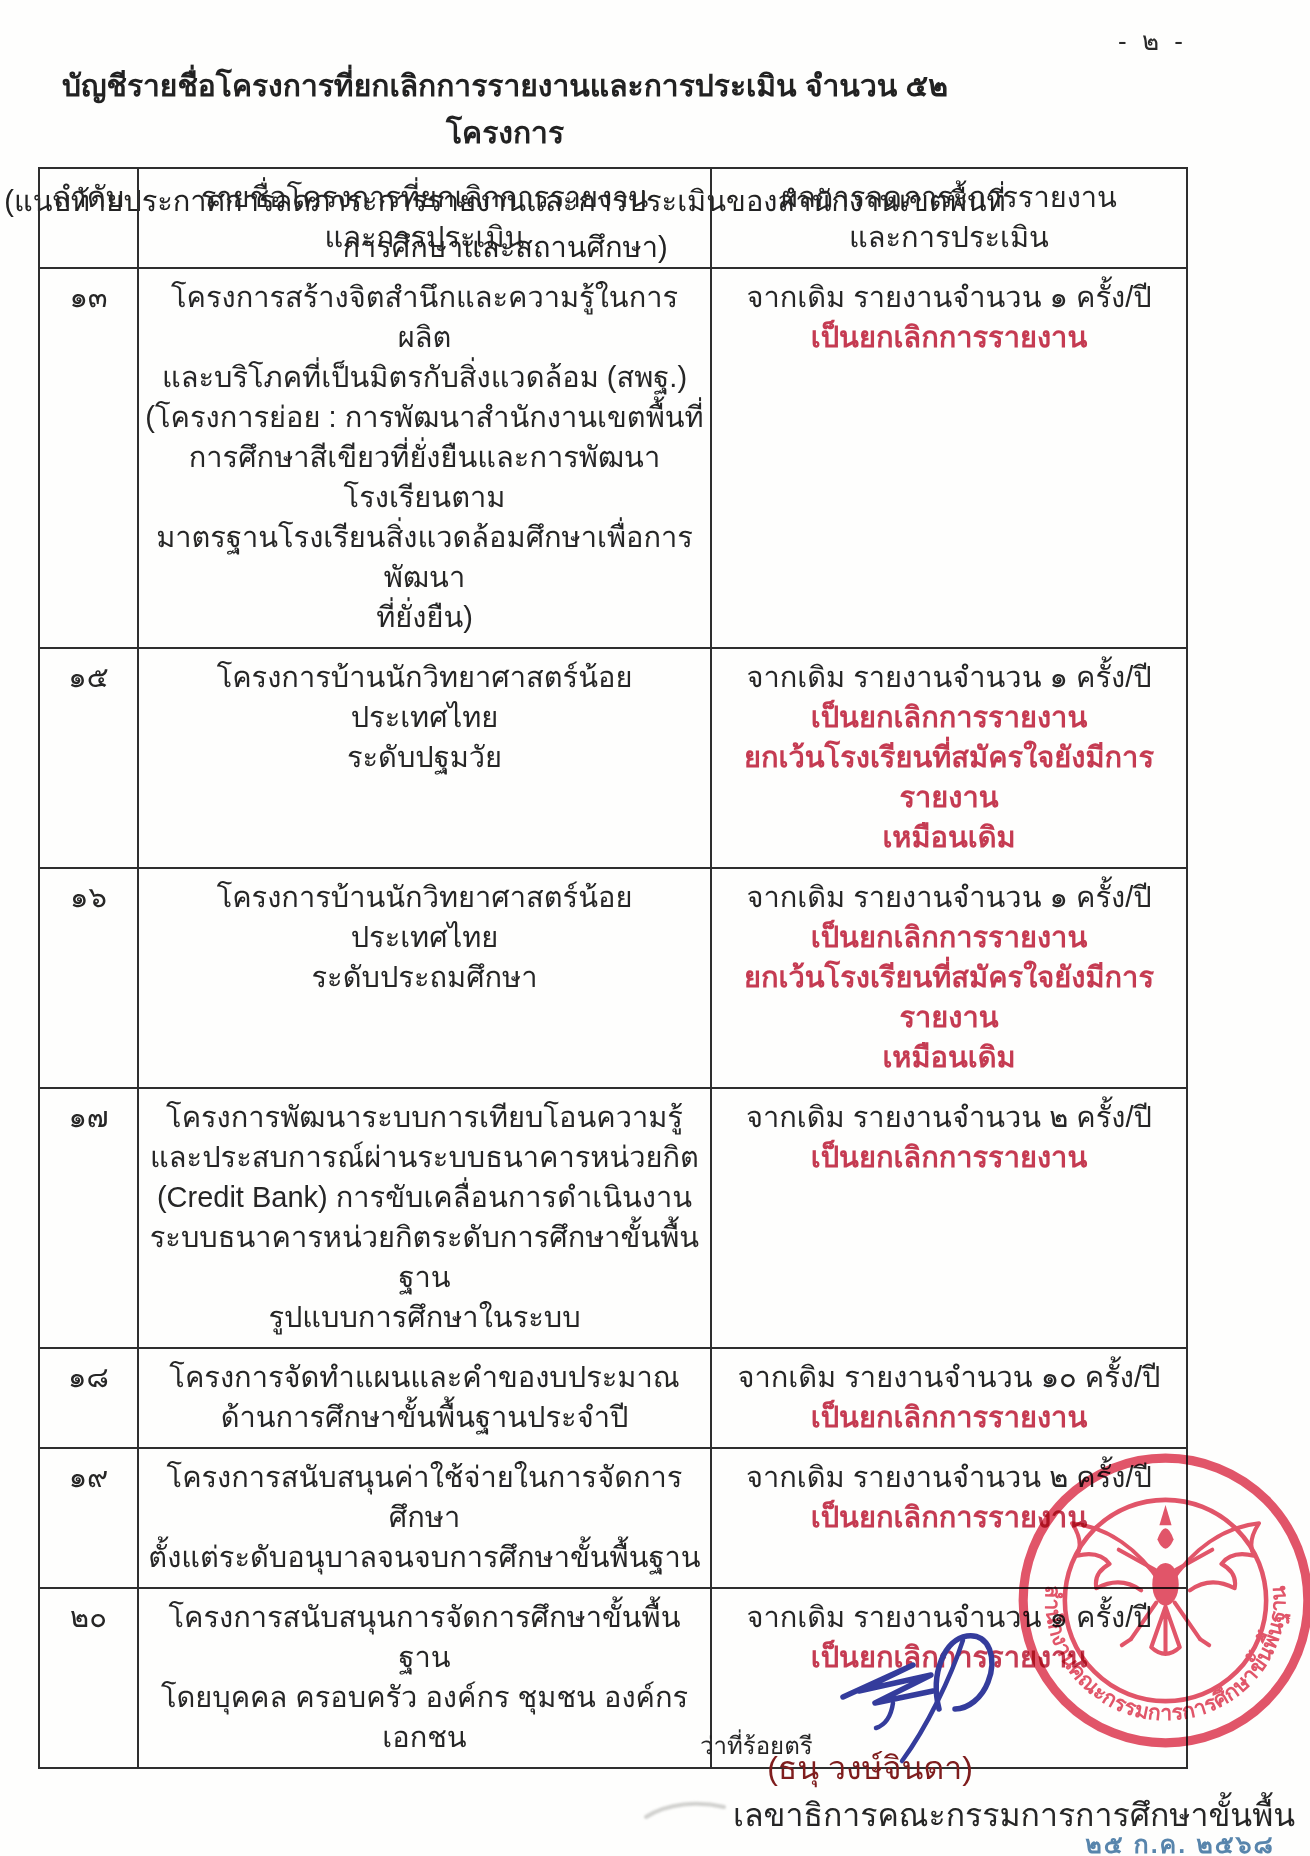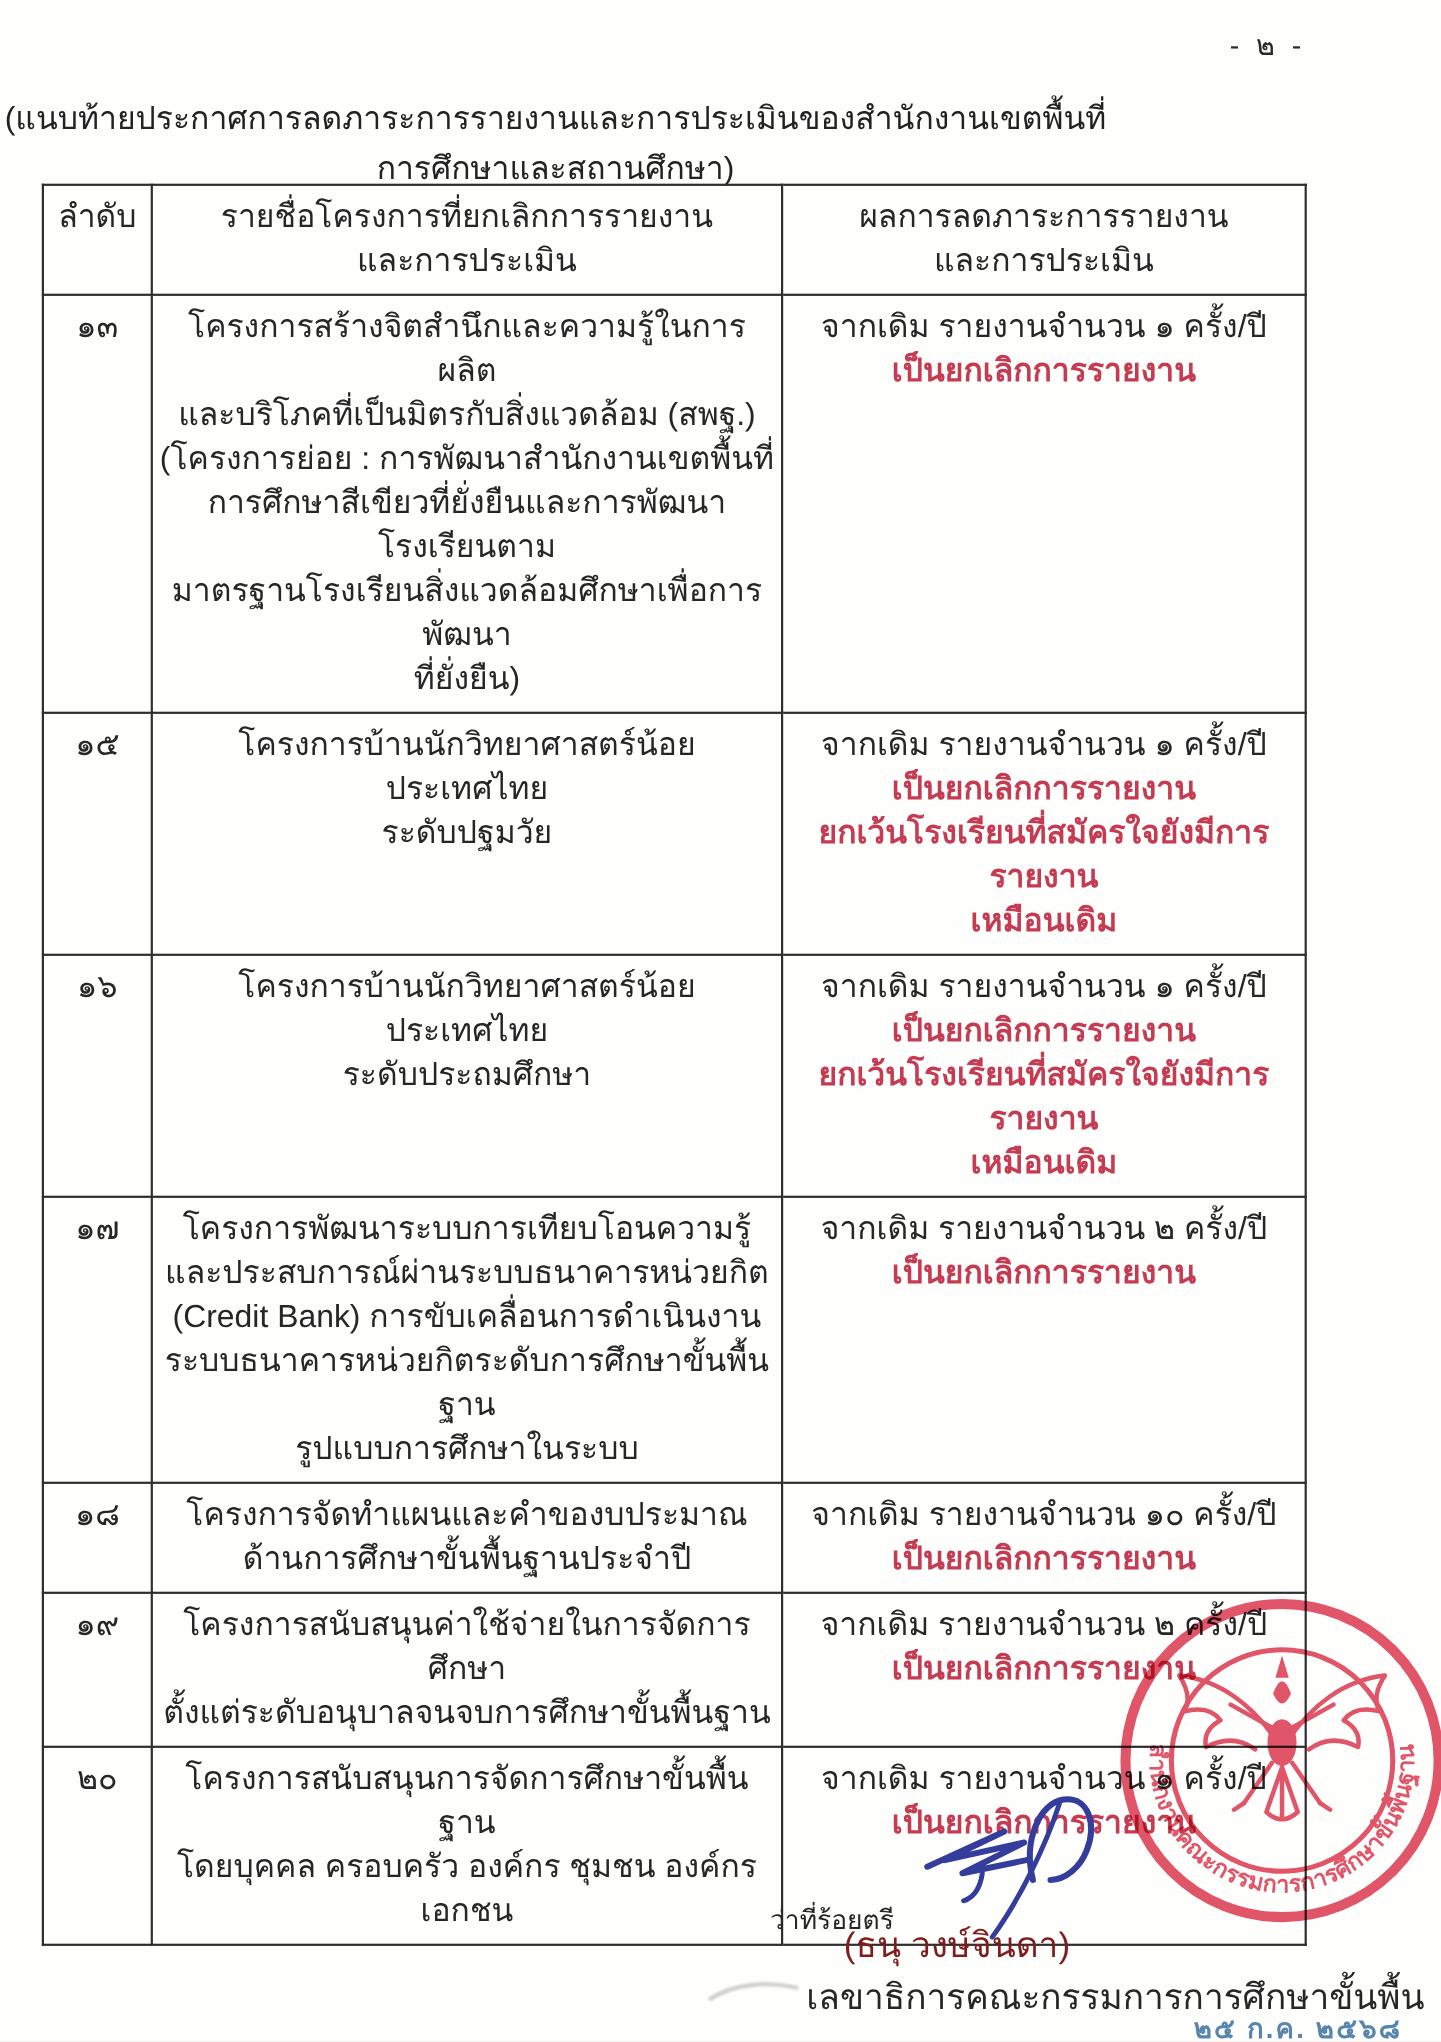--- a/index.html
+++ b/index.html
@@ -62,20 +62,21 @@
   .smudge-svg{position:absolute;left:640px;top:1795px;opacity:.45;filter:blur(1px);}
 </style>
 </head>
 <body>
 
 <div class="page">
 
   <div class="page-num">- ๒ -</div>
 
   <div class="doc-head">
+    <div class="doc-title">บัญชีรายชื่อโครงการที่ยกเลิกการรายงานและการประเมิน จำนวน ๕๒ โครงการ</div>
     <div class="doc-subtitle">(แนบท้ายประกาศการลดภาระการรายงานและการประเมินของสำนักงานเขตพื้นที่การศึกษาและสถานศึกษา)</div>
   </div>
 
   <table class="projects">
     <colgroup>
         <col class="w1">
         <col class="w2">
         <col class="w3">
       </colgroup>
     <thead>

